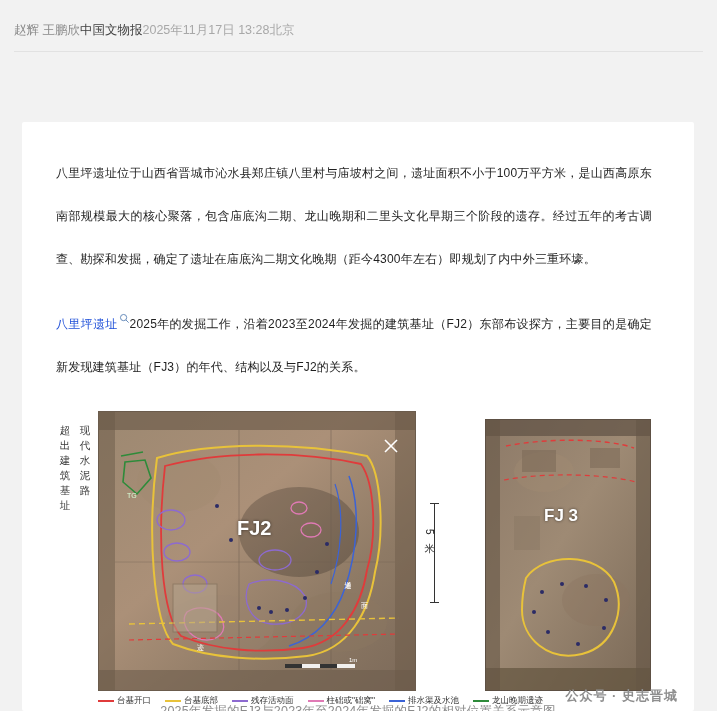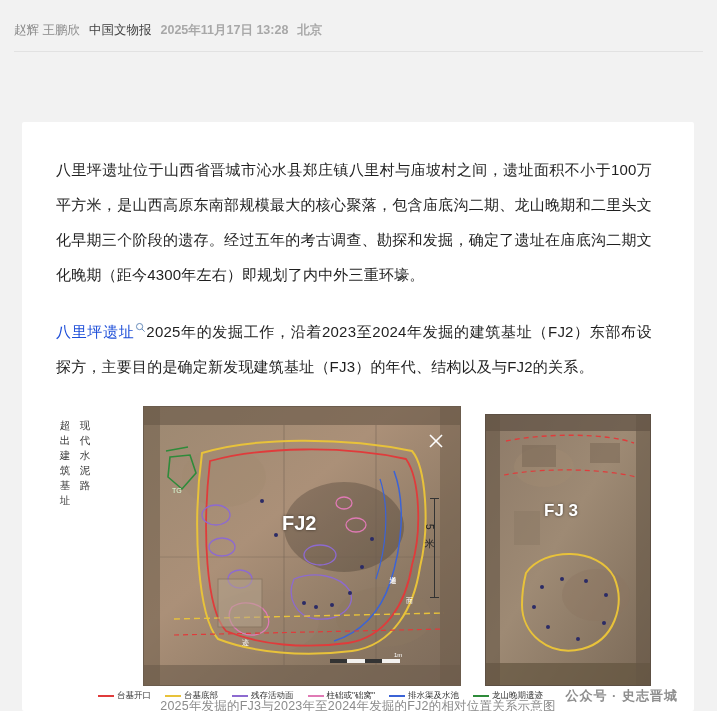--- a/index.html
+++ b/index.html
@@ -30,32 +30,30 @@
     letter-spacing: 0px;
     line-height: 28px;
     white-space: nowrap;
   }
   .meta {
     margin-top: 12px;
     font-size: 12.5px;
     color: #9a9a9a;
     display: flex;
     align-items: center;
-    gap: 9px;
     white-space: nowrap;
   }
   .meta .authors {
     color: #8a8a8a;
   }
   .meta .source {
     color: #404040;
   }
   .meta .time, .meta .place {
     color: #a8a8a8;
-    font-weight: bold;
   }
   .divider {
     margin-top: 12px;
     height: 1px;
     background: #e2e2e2;
     width: 100%;
   }
   
   .card {
     position: absolute;
@@ -67,22 +65,22 @@
     padding: 0;
     box-sizing: border-box;
     height: 589px;
     overflow: hidden;
   }
   .body-text {
     padding: 30px 34px 0 34px;
   }
   p.para {
     margin: 0 8px 22px 0;
-    font-size: 15px;
-    line-height: 35px;
+    font-size: 12px;
+    line-height: 43px;
     color: #1f1f1f;
     text-align: justify;
     letter-spacing: 0.2px;
   }
   .link-term {
     color: #1d4ed8;
     position: relative;
     white-space: nowrap;
   }
   .link-term .mag {
@@ -123,21 +121,20 @@
   .photo-left {
     position: absolute;
     left: 42px;
     top: 0;
     width: 318px;
     height: 280px;
     background: linear-gradient(160deg,#8d7a69 0%,#9c8672 25%,#a89079 50%,#8f7a66 75%,#7d6a58 100%);
     border: 1px solid #6b5c4d;
     box-sizing: border-box;
     overflow: hidden;
-    margin-left: 45px;
   }
   .photo-right {
     position: absolute;
     left: 398px;
     top: 8px;
     width: 166px;
     height: 272px;
     background: linear-gradient(150deg,#6f6054 0%,#8a7765 30%,#9b8672 60%,#7a695a 100%);
     border: 1px solid #5d5044;
     box-sizing: border-box;

